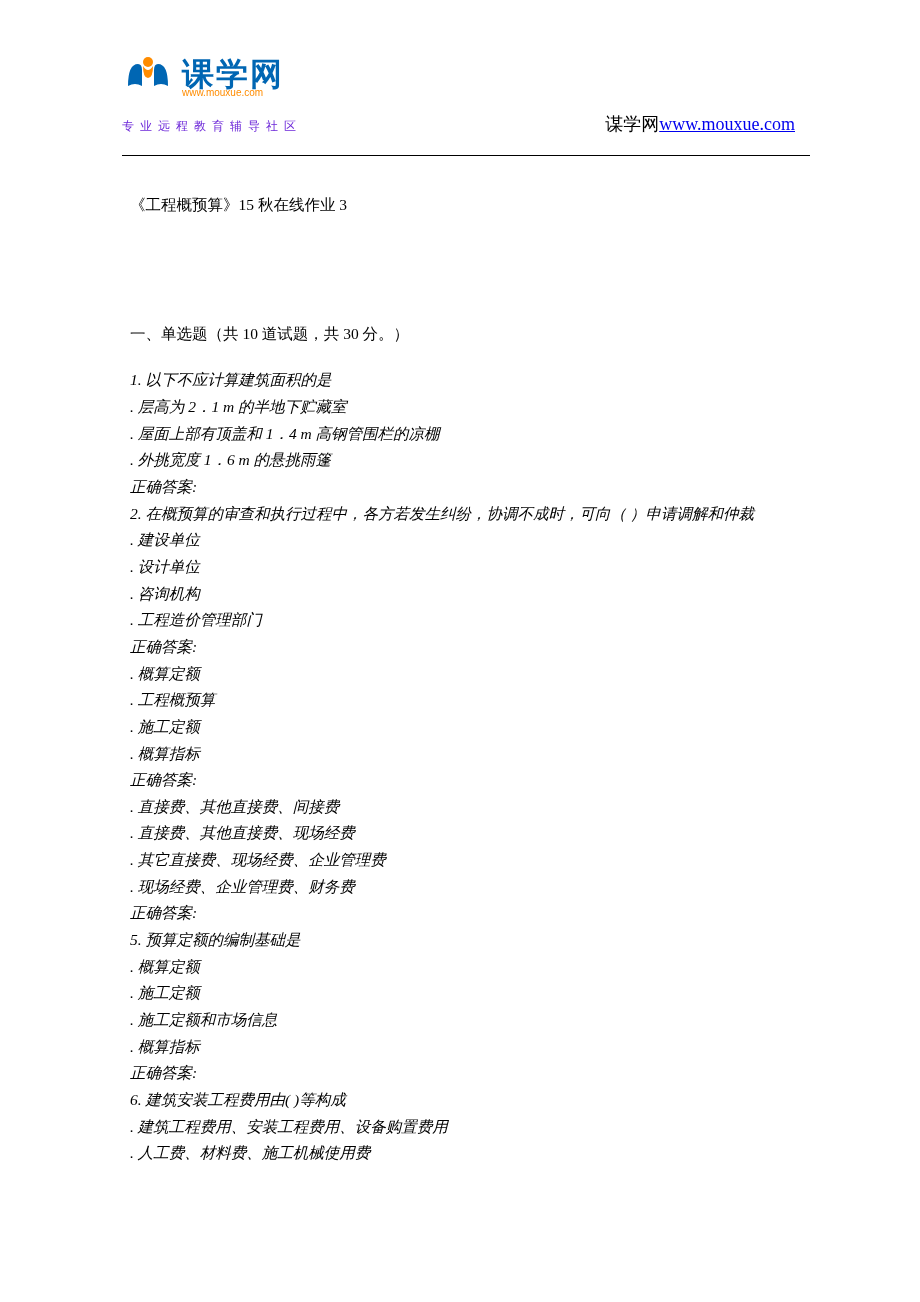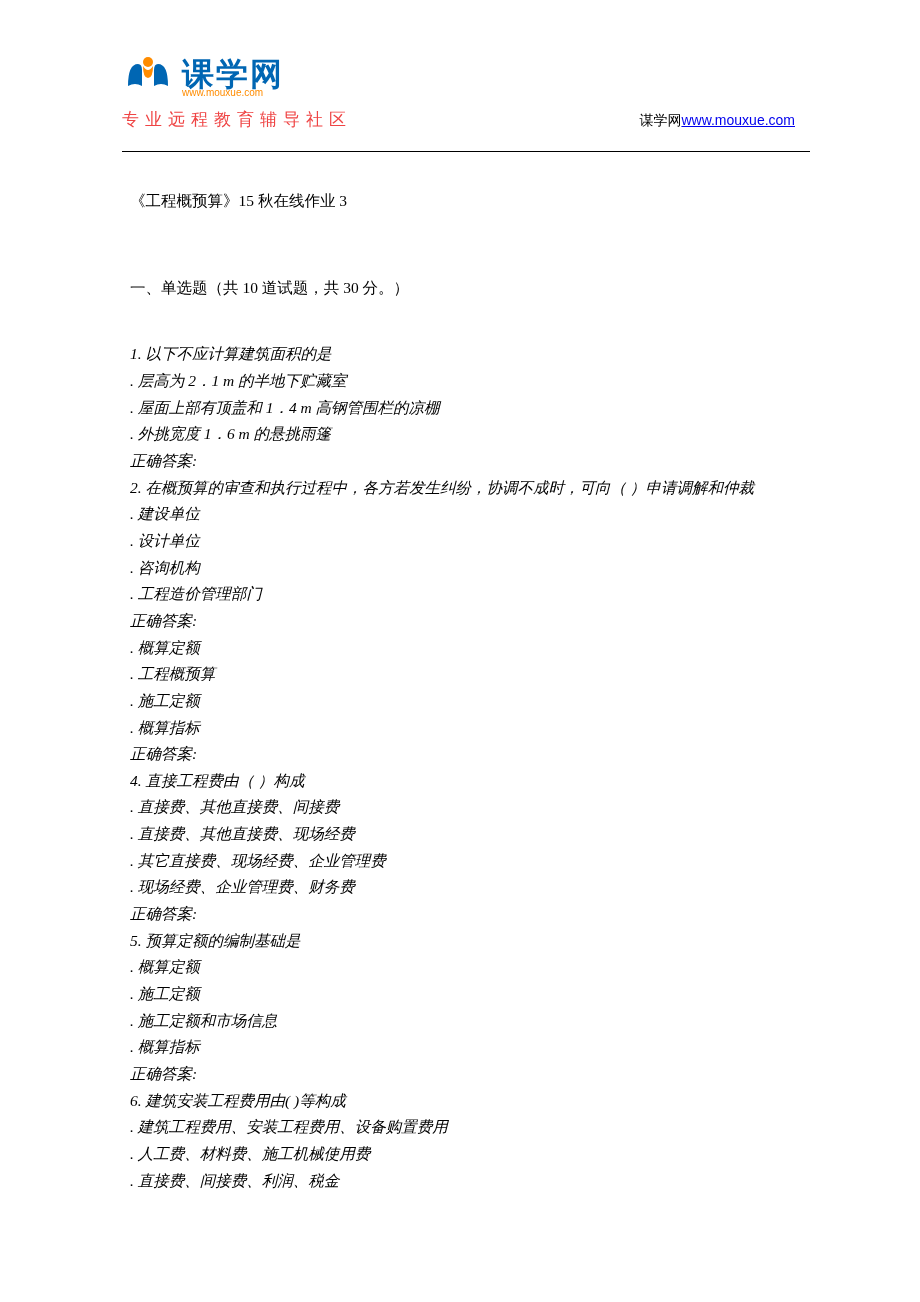--- a/index.html
+++ b/index.html
@@ -41,52 +41,52 @@
       font-family: "Microsoft YaHei", sans-serif;
       letter-spacing: 2px;
     }
     .logo-url {
       font-size: 10px;
       color: #ff8c00;
       font-family: Arial, sans-serif;
       margin-top: -2px;
     }
     .logo-sub {
-      font-size: 17px;
-      color: #ef4444;
+      font-size: 12px;
+      color: #6d28d9;
       letter-spacing: 6px;
       font-family: "SimSun", serif;
-      margin-top: 10px;
+      margin-top: 20px;
     }
     .header-right {
       position: absolute;
       right: 125px;
       top: 112px;
-      font-size: 14px;
-      font-family: Liberation Sans, sans-serif;
+      font-size: 18px;
+      font-family: Liberation Serif, serif;
     }
     .header-right a {
       color: #0000ee;
       text-decoration: underline;
     }
     .divider {
       margin: 10px 110px 0 122px;
       border: none;
       border-top: 1.5px solid #000;
     }
     .content {
       padding: 36px 125px 0 130px;
       line-height: 1.72;
       font-size: 15.5px;
     }
     .title-line {
-      margin-bottom: 60px;
+      margin-bottom: 102px;
     }
     .section-header {
-      margin-bottom: 40px;
+      margin-bottom: 20px;
     }
     .qline {
       white-space: normal;
       font-style: italic;
     }
   </style>
 </head>
 <body>
 
 <div class="header">
@@ -129,30 +129,28 @@
       <div class="qline">.  建设单位</div>
       <div class="qline">.  设计单位</div>
       <div class="qline">.  咨询机构</div>
       <div class="qline">.  工程造价管理部门</div>
       <div class="qline">正确答案:</div>
       <div class="qline">.  概算定额</div>
       <div class="qline">.  工程概预算</div>
       <div class="qline">.  施工定额</div>
       <div class="qline">.  概算指标</div>
       <div class="qline">正确答案:</div>
-      <div class="qline">4.  直接工程费由（ ）构成</div>
       <div class="qline">.  直接费、其他直接费、间接费</div>
       <div class="qline">.  直接费、其他直接费、现场经费</div>
       <div class="qline">.  其它直接费、现场经费、企业管理费</div>
       <div class="qline">.  现场经费、企业管理费、财务费</div>
       <div class="qline">正确答案:</div>
       <div class="qline">5.  预算定额的编制基础是</div>
       <div class="qline">.  概算定额</div>
       <div class="qline">.  施工定额</div>
       <div class="qline">.  施工定额和市场信息</div>
       <div class="qline">.  概算指标</div>
       <div class="qline">正确答案:</div>
       <div class="qline">6.  建筑安装工程费用由( )等构成</div>
       <div class="qline">.  建筑工程费用、安装工程费用、设备购置费用</div>
       <div class="qline">.  人工费、材料费、施工机械使用费</div>
-      <div class="qline">.  直接费、间接费、利润、税金</div>
     </div>
 </div>
 
 </body></html>

